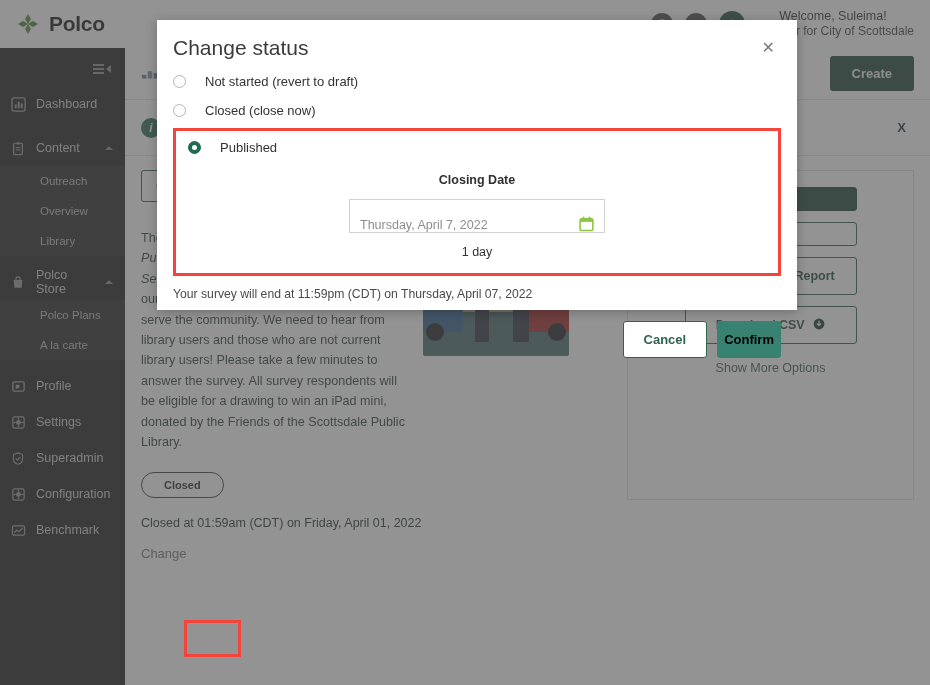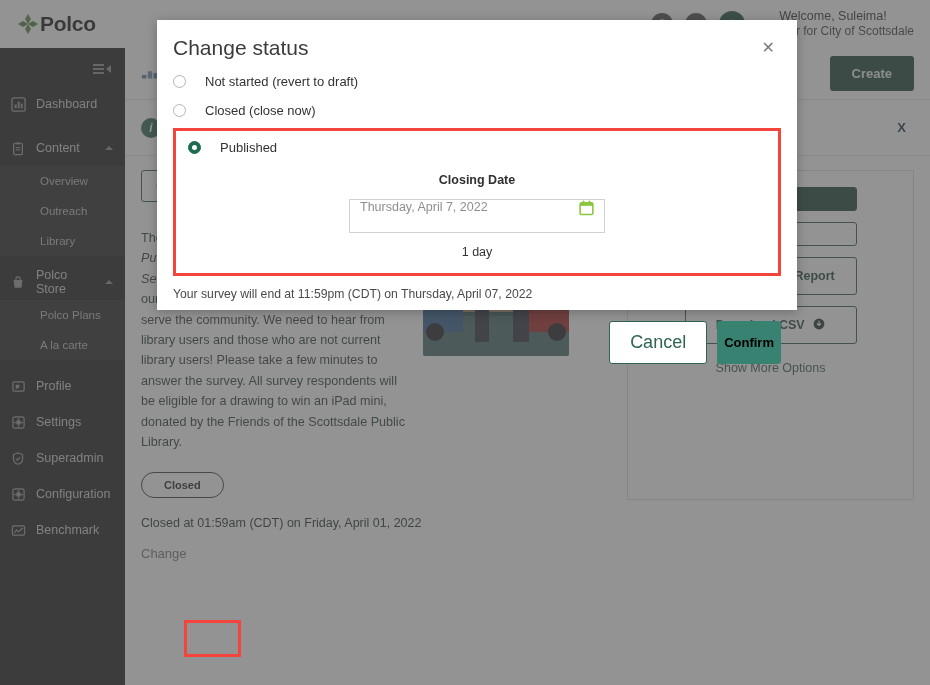--- a/index.html
+++ b/index.html
@@ -23,21 +23,21 @@
   }
 
   
   .topbar {
     height: 48px; flex: 0 0 48px;
     background: #ffffff;
     display: flex; align-items: center;
     padding: 0 16px;
     position: relative; z-index: 3;
   }
-  .brand { display: flex; gap: 0; }
+  .brand { display: flex; gap: 9px; }
   .brand-mark { width: 24px; height: 24px; position: relative; }
   .brand-name {
     font-size: 21px; font-weight: bold; letter-spacing: -0.3px; color: #141414;
   }
   .topbar-spacer { flex: 1; }
   .topbar-right { display: flex; align-items: center; gap: 12px; }
   .icon-circle {
     width: 22px; height: 22px; border-radius: 50%;
     background: #4b4b4b;
     display: flex; align-items: center; justify-content: center;
@@ -243,37 +243,37 @@
     margin-top: 10px;
     border: 3px solid #f4453c;
     padding: 9px 12px 14px;
     position: relative;
   }
   .closing-row { display: flex; align-items: center; gap: 12px; margin-top: 18px; flex-direction: column; }
   .closing-label { font-size: 12.5px; font-weight: bold; color: #303030; }
   .date-input {
     width: 256px; height: 34px;
     border: 1px solid #d2d2d2; background: #ffffff;
-    display: flex; align-items: flex-start; justify-content: space-between;
+    display: flex; align-items: flex-end; justify-content: space-between;
     padding: 0 10px;
   }
   .date-value { font-size: 12.5px; color: #8e8e8e; }
   .cal-ico { width: 15px; height: 16px; }
   .duration-text { font-size: 12.5px; color: #333333; }
 
   .end-note { margin-top: 11px; font-size: 12.2px; color: #4a4a4a; }
 
   .modal-actions {
     display: flex; justify-content: flex-end; gap: 10px;
     margin-top: 20px;
   }
   .btn-cancel {
     background: #ffffff; color: #2f6354;
     border: 1px solid #2f6354; border-radius: 3px;
-    font-size: 18px; font-weight: normal;
+    font-size: 13px; font-weight: bold;
     padding: 10px 20px; cursor: pointer;
   }
   .btn-confirm {
     background: #388272; color: #000000;
     border: 1px solid #388272; border-radius: 3px;
     font-size: 13px; font-weight: bold;
     padding: 10px 6px; cursor: pointer;
   }
 
   
@@ -362,24 +362,24 @@
                 <rect x="6" y="1" width="4" height="2.4" rx="0.7" fill="#9a9a9a"></rect>
                 <rect x="5.4" y="6.4" width="5.2" height="1.2" fill="#9a9a9a"></rect>
                 <rect x="5.4" y="9" width="5.2" height="1.2" fill="#9a9a9a"></rect>
               </svg>
           </span>
           <span class="nav-label">Content</span>
           <span class="nav-chevron"></span>
         </div>
         <div class="subnav">
           <div class="subnav-item">
+              <span>Outreach</span>
+            </div>
+          <div class="subnav-item">
               <span>Overview</span>
-            </div>
-          <div class="subnav-item">
-              <span>Outreach</span>
             </div>
           <div class="subnav-item">
               <span>Library</span>
             </div>
         </div>
 
         <div class="nav-gap"></div>
 
         <div class="nav-item">
           <span class="nav-ico">

